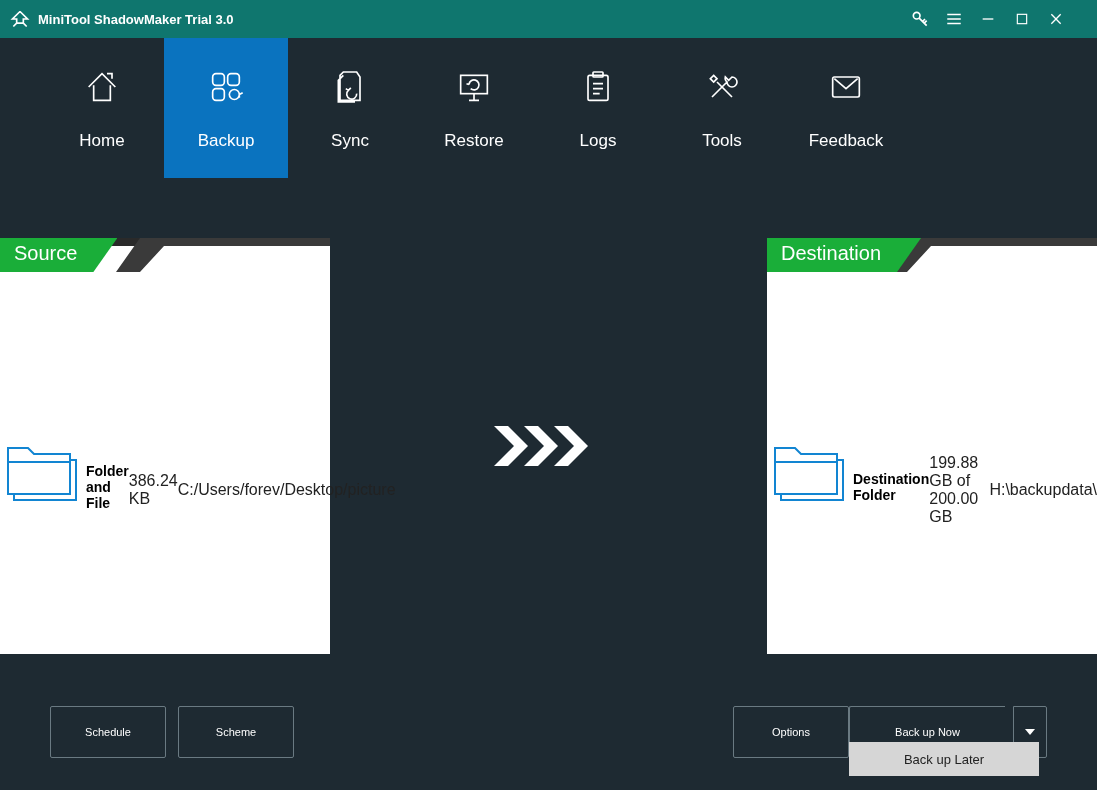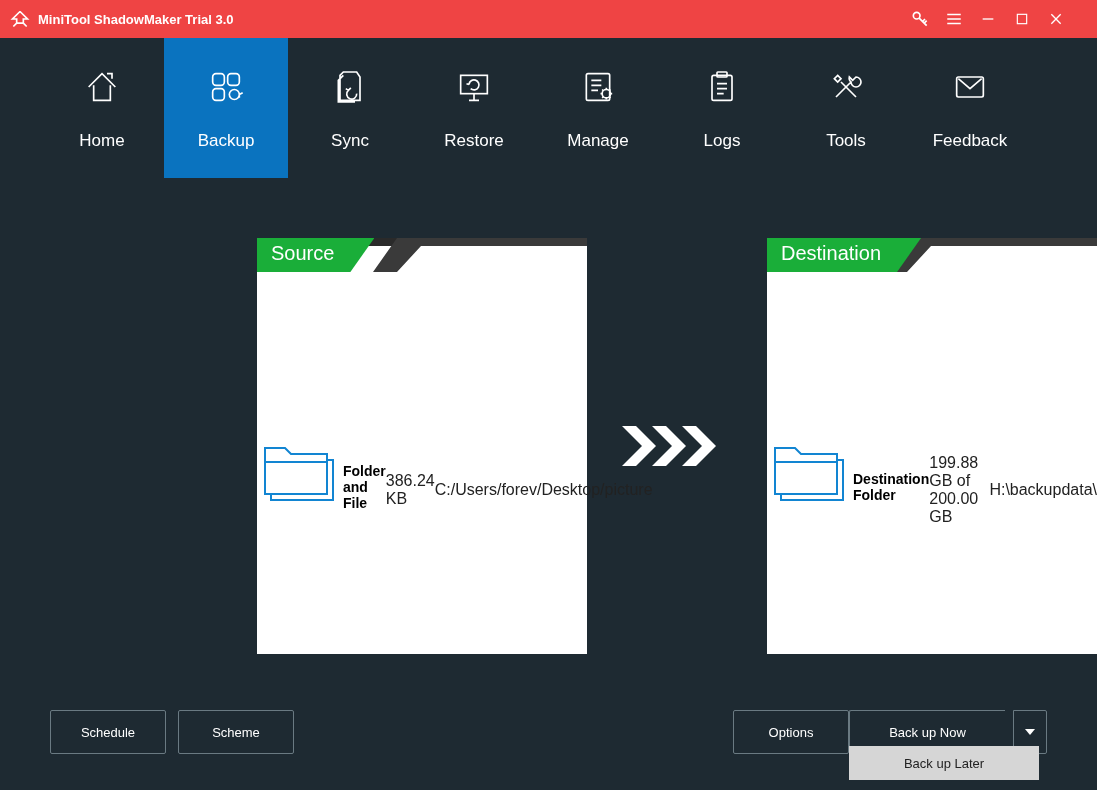--- a/index.html
+++ b/index.html
@@ -7,21 +7,21 @@
     width: 1097px;
     height: 790px;
     background: #1e2a32;
     font-family: -apple-system, "Segoe UI", Arial, sans-serif;
     overflow: hidden;
     position: relative;
   }
   
   .titlebar {
     height: 38px;
-    background: #ef4444;
+    background: #0f766e;
     display: flex;
     align-items: center;
     padding: 0 24px 0 10px;
     color: #fff;
   }
   .titlebar .logo { margin-right: 8px; display:flex; align-items:center;}
   .titlebar .title { font-size: 13px; font-weight: 600; }
   .titlebar .spacer { flex: 1; }
   .win-btn {
     width: 34px; height: 38px;
@@ -50,21 +50,21 @@
   }
   .nav-item.active { background: #0a73bf; }
   .nav-icon { width: 44px; height: 44px; display:flex; align-items:center; justify-content:center;}
   .nav-icon svg { stroke: #fff; stroke-width: 2; fill: none; }
   .nav-label { font-size: 17px; }
 
   
   .main {
     display: flex;
     align-items: flex-start;
-    justify-content: flex-end;
+    justify-content: space-between;
     gap: 30px;
     padding-top: 60px;
   }
   .card {
     width: 330px;
     height: 416px;
     background: #fff;
     position: relative;
     cursor: pointer;
   }
@@ -120,25 +120,25 @@
   .footer {
     position: absolute;
     left: 0; right: 0;
     top: 712px;
     height: 40px;
     padding: 0 50px;
     display: flex;
     align-items: center;
   }
   .btn {
-    height: 44px;
+    height: 52px;
     border: 1px solid #6a7a82;
     color: #fff;
     background: transparent;
-    font-size: 13px;
+    font-size: 11px;
     display: flex;
     align-items: center;
     justify-content: center;
     cursor: pointer;
     border-radius: 2px;
   }
   .btn-schedule { width: 116px; margin-right: 12px;}
   .btn-scheme   { width: 116px; }
   .footer-spacer { flex: 1; }
   .btn-options  { width: 116px; }
@@ -230,31 +230,20 @@
   </div>
   <div class="nav-item">
     <span class="nav-icon">
       <svg width="40" height="40" viewBox="0 0 48 48">
           <rect x="8" y="10" width="32" height="22"></rect>
           <path d="M18 40 h12 M24 32 v8"></path>
           <path d="M18 21 a6 6 0 1 1 2 5 M18 21 l-3 -1 M18 21 l1 -3"></path>
         </svg>
     </span>
     <span class="nav-label">Restore</span>
-  </div>
-  <div class="nav-item">
-    <span class="nav-icon">
-      <svg width="40" height="40" viewBox="0 0 48 48">
-          <rect x="10" y="8" width="28" height="32" rx="2"></rect>
-          <path d="M16 16 h12 M16 22 h12 M16 28 h8"></path>
-          <circle cx="34" cy="32" r="5"></circle>
-          <path d="M34 27 v-2 M34 39 v-2 M29 32 h-2 M41 32 h-2 M30.5 28.5 l-1.5 -1.5 M37.5 35.5 l1.5 1.5 M37.5 28.5 l1.5 -1.5 M30.5 35.5 l-1.5 1.5"></path>
-        </svg>
-    </span>
-    <span class="nav-label">Manage</span>
   </div>
   <div class="nav-item">
     <span class="nav-icon">
       <svg width="40" height="40" viewBox="0 0 48 48">
           <rect x="12" y="10" width="24" height="30" rx="2"></rect>
           <rect x="18" y="6" width="12" height="6" rx="1"></rect>
           <path d="M18 20 h12 M18 26 h12 M18 32 h8"></path>
         </svg>
     </span>
     <span class="nav-label">Logs</span>

